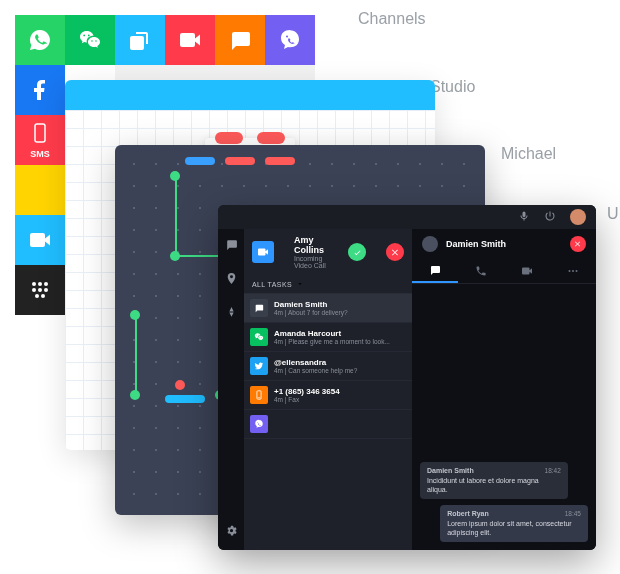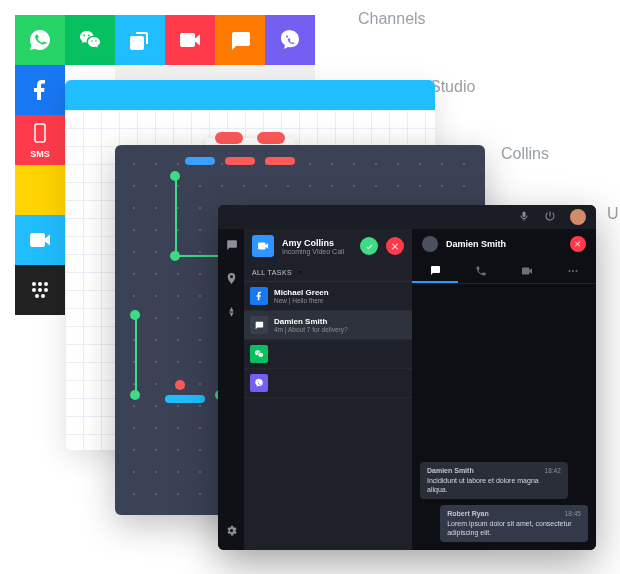--- a/index.html
+++ b/index.html
@@ -36,21 +36,21 @@
 
 .ui { position: absolute; top: 205px; left: 218px; width: 378px; height: 345px; background: #14161b; border-radius: 6px; box-shadow: 0 14px 40px rgba(0,0,0,0.35); display: flex; flex-direction: column; overflow: hidden; }
 .ui-top { height: 24px; background: #1a1d24; display: flex; align-items: center; justify-content: flex-end; gap: 14px; padding: 0 10px; }
 .ui-top svg { width: 12px; height: 12px; fill: #8a8f9a; }
 .avatar-sm { width: 16px; height: 16px; border-radius: 50%; background: #d48b6a; }
 .ui-body { flex: 1; display: flex; min-height: 0; }
 .ui-rail { width: 26px; background: #0f1116; display: flex; flex-direction: column; align-items: center; padding-top: 8px; gap: 16px; }
 .ui-rail svg { width: 13px; height: 13px; fill: #8a8f9a; }
 .ui-rail .sep { flex: 1; }
 .ui-tasks { width: 168px; background: #1e2129; display: flex; flex-direction: column; }
-.call-row { display: flex; align-items: center; padding: 6px 8px; gap: 8px; }
+.call-row { display: flex; align-items: center; padding: 6px 8px; gap: 20px; }
 .call-ic { width: 22px; height: 22px; border-radius: 3px; background: #2f95ff; display:flex; align-items:center; justify-content:center; }
 .call-ic svg { width:12px; height:12px; fill:#fff; }
 .call-txt { flex:1; color:#fff; }
 .call-txt .nm { font-size:9px; font-weight:600; }
 .call-txt .sb { font-size:7px; color:#8a8f9a; }
 .btn-circ { width:18px; height:18px; border-radius:50%; display:flex; align-items:center; justify-content:center; }
 .btn-circ.green { background:#3ddc84; }
 .btn-circ.red { background:#ff3b4b; }
 .btn-circ svg { width:9px; height:9px; fill:#fff; }
 .alltasks { font-size:7px; color:#c0c4cc; padding:5px 8px; letter-spacing:0.4px; border-bottom:1px solid #2a2d36; display:flex; align-items:center; gap:4px; }
@@ -161,21 +161,21 @@
 <symbol id="i-chevdown" viewBox="0 0 24 24">
         <path d="M7 10l5 5 5-5z"></path>
       </symbol>
 </defs>
 </svg>
 
 <div class="stage">
 
   <div class="layer-label" style="top:10px; left:358px;">Channels</div>
   <div class="layer-label" style="top:78px; left:430px;">Studio</div>
-  <div class="layer-label" style="top:145px; left:501px;">Collins</div>
+  <div class="layer-label" style="top:145px; left:501px;">Michael</div>
   <div class="layer-label" style="top:205px; left:607px;">UI</div>
 
   <div class="channels" id="channels" style="grid-template-columns: repeat(6, 50px); grid-template-rows: repeat(6, 50px); width: 300px; height: 300px;">
       <div class="ch" style="background: rgb(37, 211, 102);">
         <svg>
           <use href="#i-whatsapp"></use>
         </svg>
       </div>
       <div class="ch" style="background: rgb(7, 193, 96);">
         <svg>
@@ -336,47 +336,62 @@
               </svg>
             </div>
         </div>
         <div class="alltasks">
           <span>ALL TASKS</span>
           <svg width="8" height="8">
               <use href="#i-chevdown"></use>
             </svg>
         </div>
         <div id="tasks">
-            <div class="task">
-              <div class="task-ic" style="background: rgb(24, 119, 242);">
-                <svg>
-                  <use href="#i-facebook"></use>
-                </svg>
-              </div>
-              <div class="task-txt">
-                <div class="nm">Michael Green</div>
-                <div class="sb">New | Hello there</div>
-              </div>
-            </div>
             <div class="task selected">
               <div class="task-ic" style="background: rgb(58, 63, 76);">
                 <svg>
                   <use href="#i-chat"></use>
                 </svg>
               </div>
               <div class="task-txt">
                 <div class="nm">Damien Smith</div>
                 <div class="sb">4m | About 7 for delivery?</div>
               </div>
             </div>
             <div class="task">
               <div class="task-ic" style="background: rgb(7, 193, 96);">
                 <svg>
                   <use href="#i-wechat"></use>
                 </svg>
+              </div>
+              <div class="task-txt">
+                <div class="nm">Amanda Harcourt</div>
+                <div class="sb">4m | Please give me a moment to look...</div>
+              </div>
+            </div>
+            <div class="task">
+              <div class="task-ic" style="background: rgb(29, 161, 242);">
+                <svg>
+                  <use href="#i-twitter"></use>
+                </svg>
+              </div>
+              <div class="task-txt">
+                <div class="nm">@ellensandra</div>
+                <div class="sb">4m | Can someone help me?</div>
+              </div>
+            </div>
+            <div class="task">
+              <div class="task-ic" style="background: rgb(255, 122, 0);">
+                <svg>
+                  <use href="#i-sms"></use>
+                </svg>
+              </div>
+              <div class="task-txt">
+                <div class="nm">+1 (865) 346 3654</div>
+                <div class="sb">4m | Fax</div>
               </div>
             </div>
             <div class="task">
               <div class="task-ic" style="background: rgb(115, 96, 242);">
                 <svg>
                   <use href="#i-viber"></use>
                 </svg>
               </div>
             </div>
           </div>

